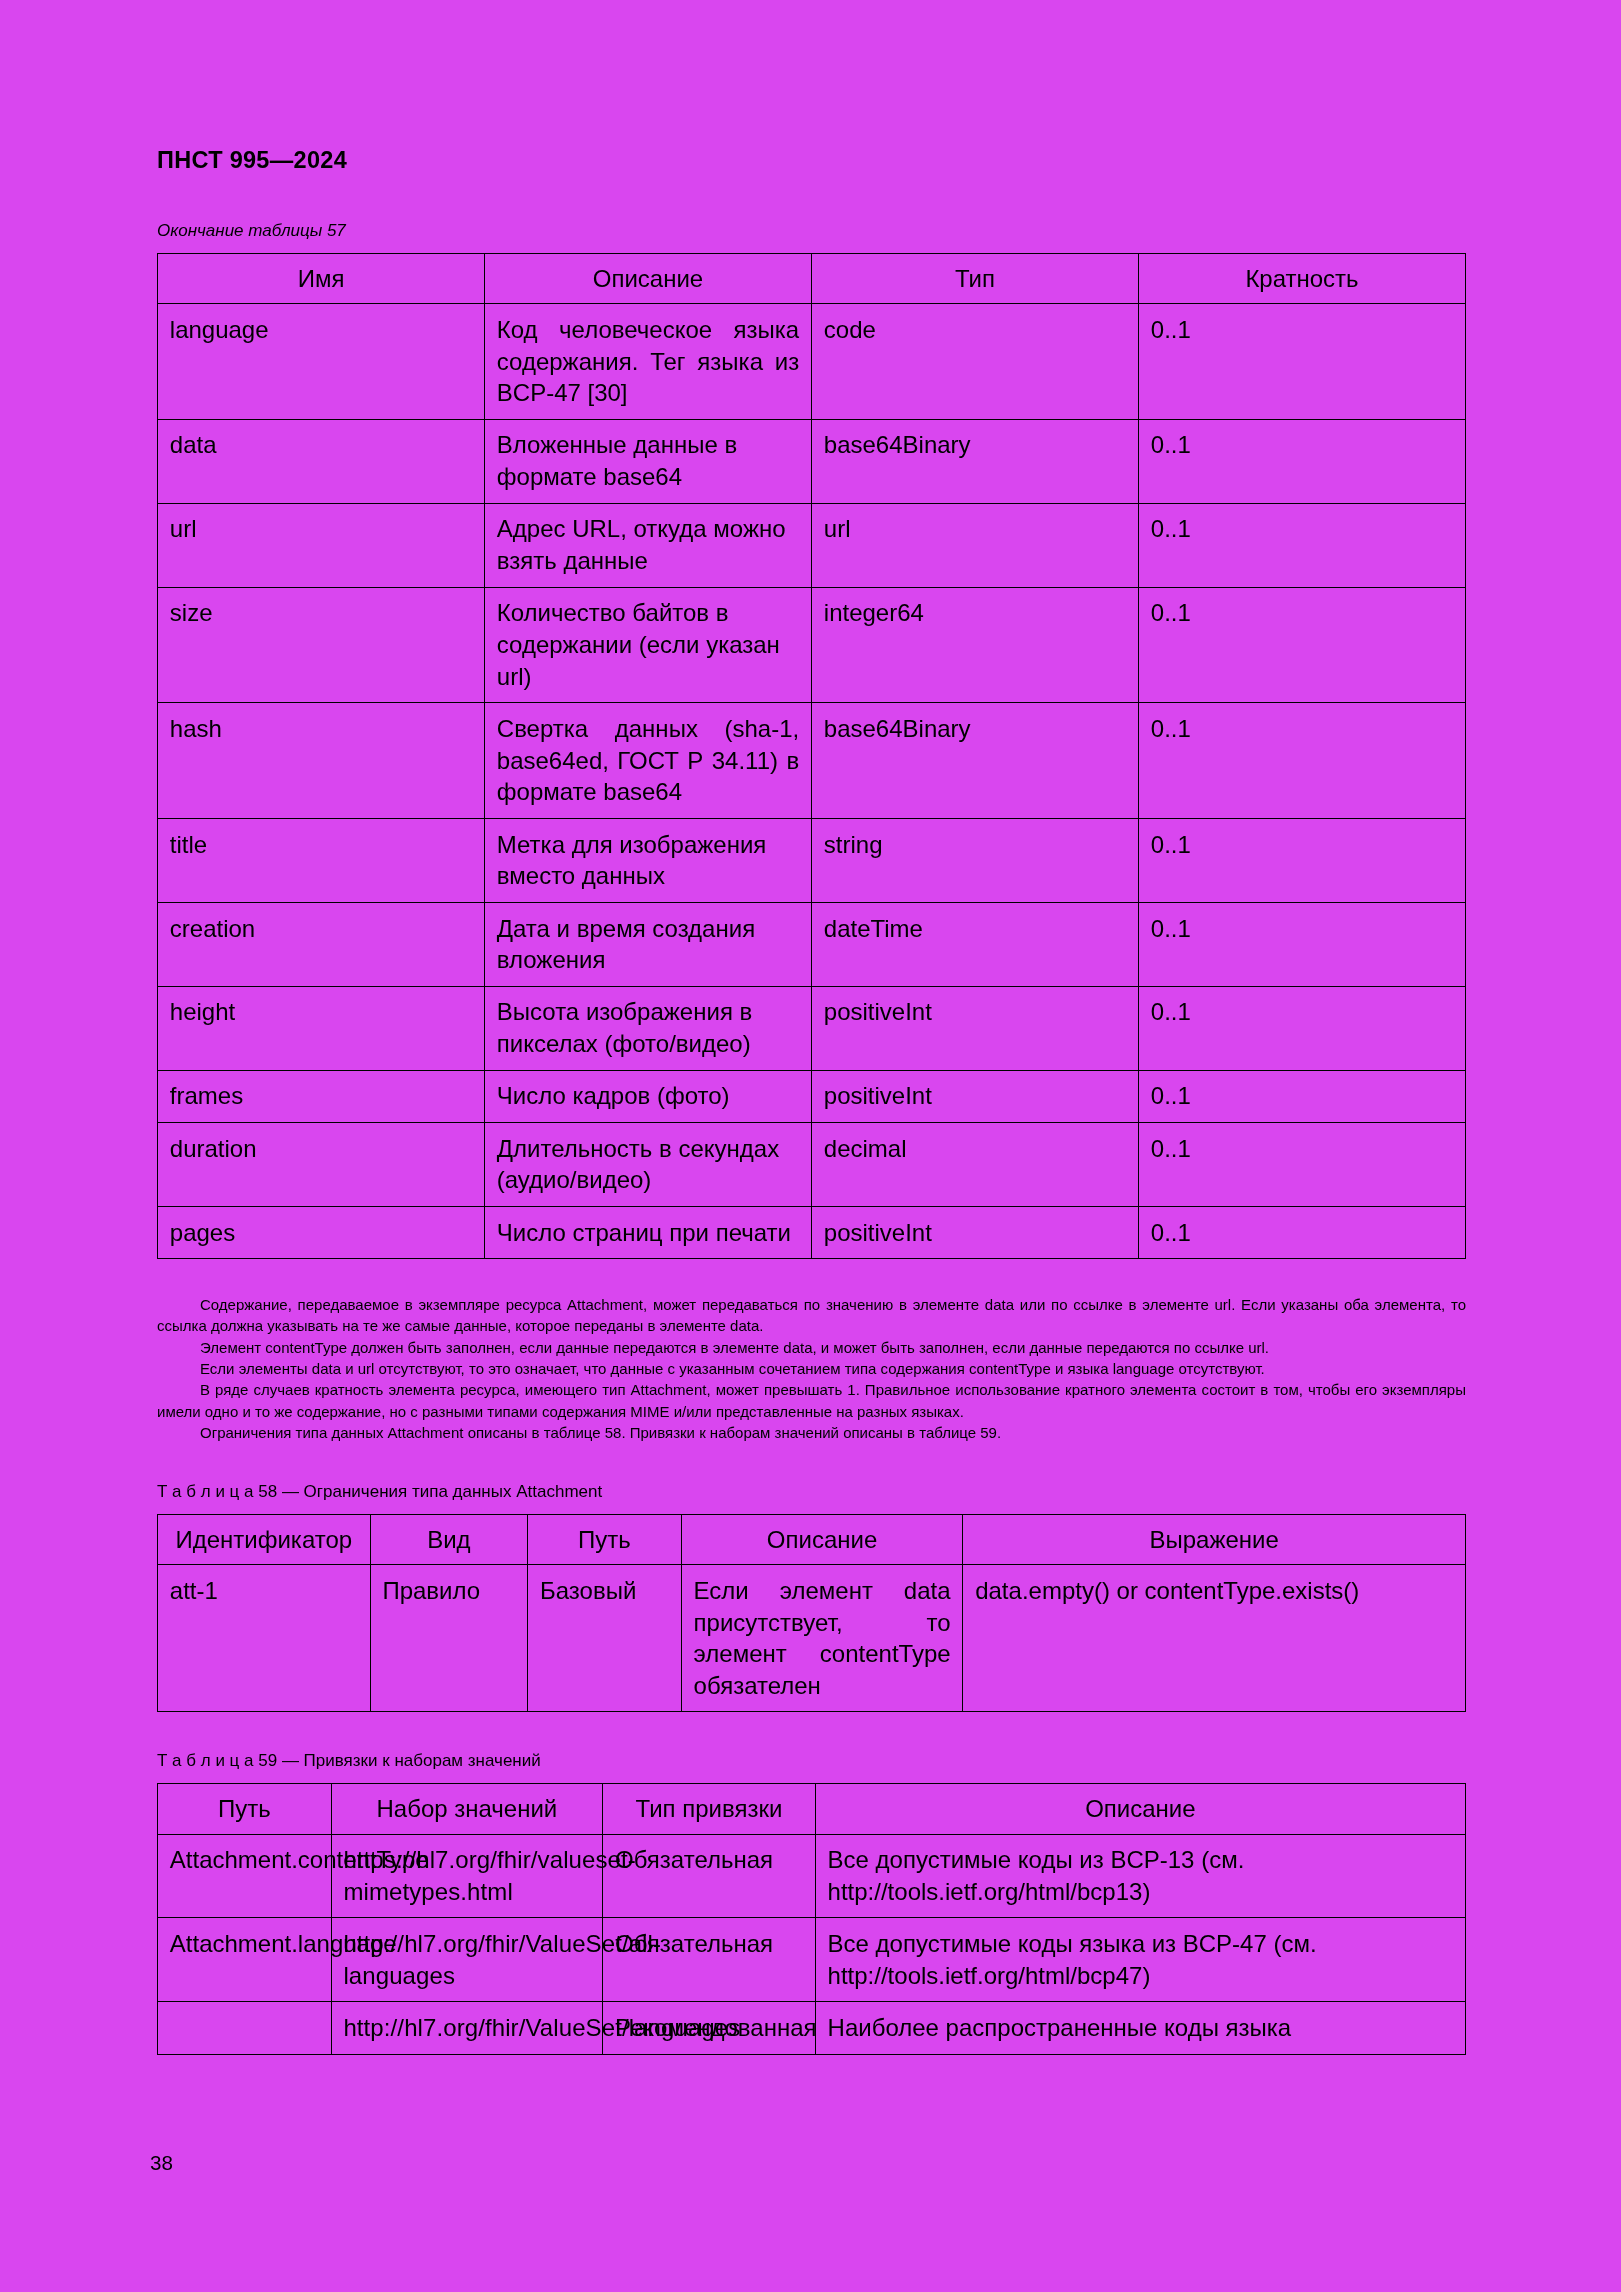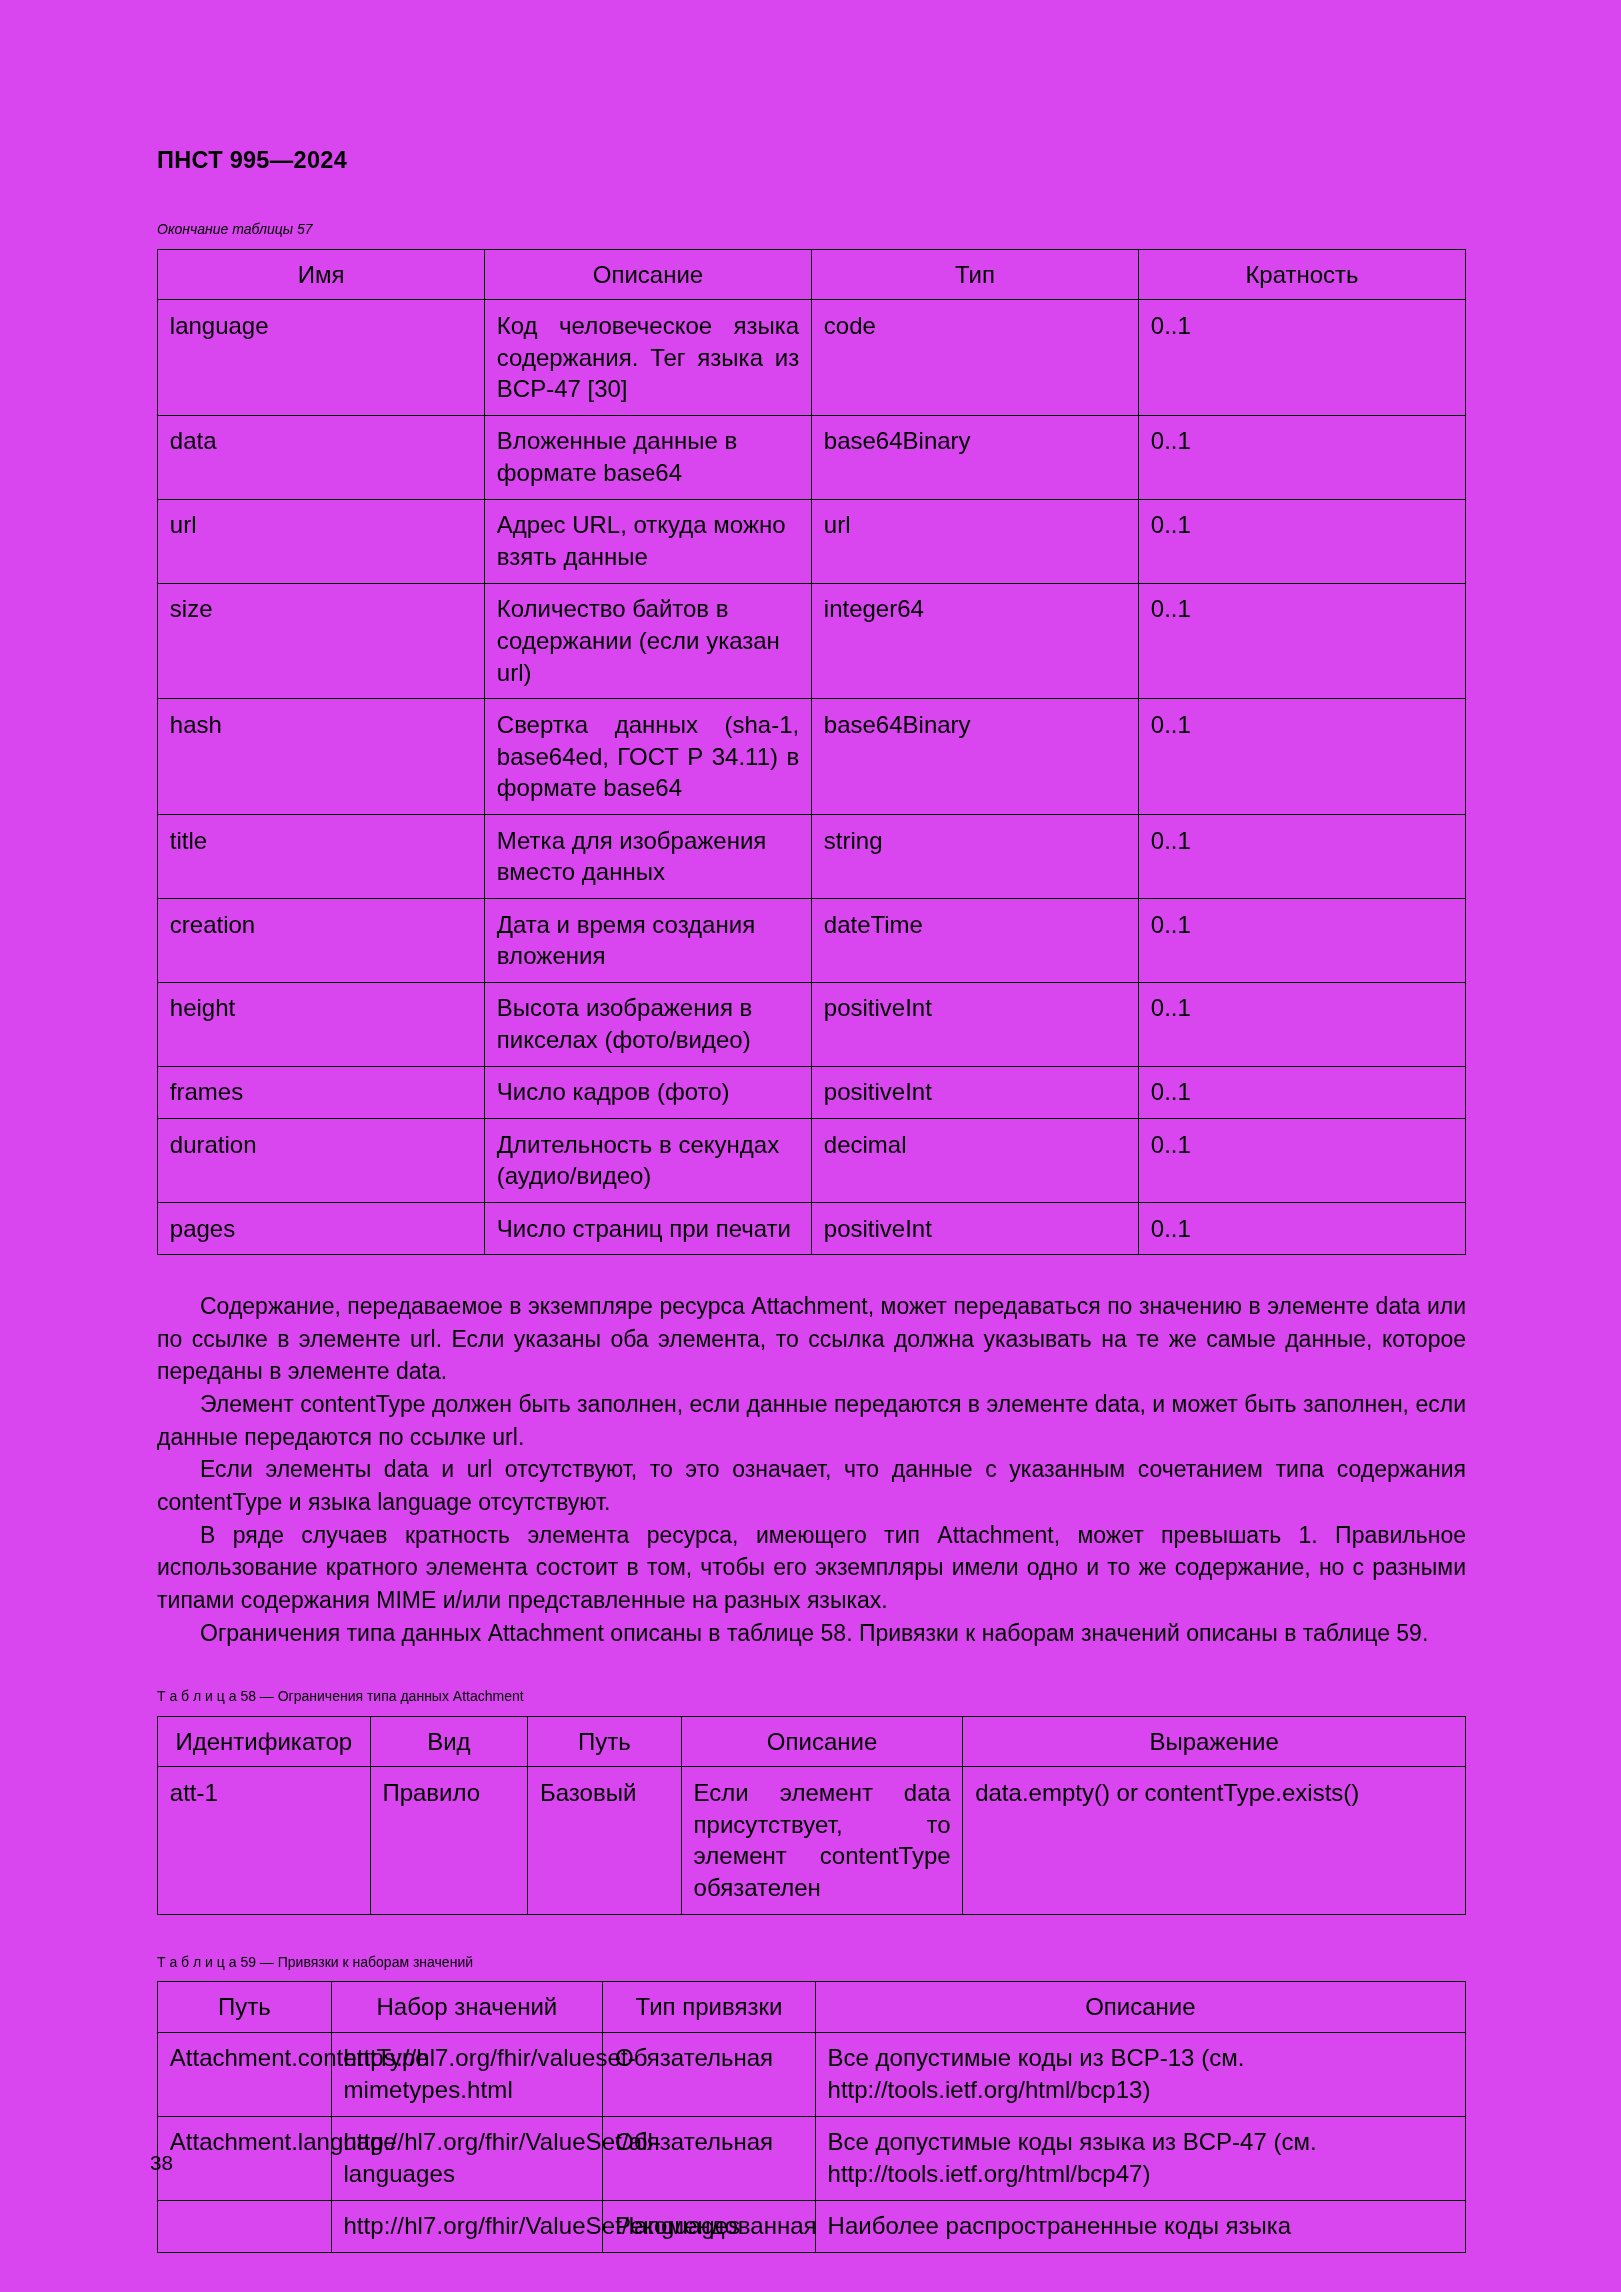--- a/index.html
+++ b/index.html
@@ -27,21 +27,21 @@
     top: 147px;
     width: 1309px;
   }
   .doc-header {
     font-size: 23.5px;
     font-weight: bold;
     letter-spacing: 0.3px;
     margin: 0 0 47px 0;
   }
   .table-caption {
-    font-size: 14px;
+    font-size: 17px;
     font-style: italic;
     margin: 0 0 11.8px 0;
   }
   .table-caption.normal {
     font-style: normal;
   }
   table {
     border-collapse: collapse;
     width: 100%;
     table-layout: fixed;
@@ -61,21 +61,21 @@
   }
   .t57 td.c-name { width: 149px; }
   .t57 td.c-desc { width: 446px; }
   .t57 td.c-type { width: 176px; }
   .t57 td.c-card { width: 118px; }
   .just {
     text-align: justify;
     text-justify: inter-word;
   }
   .body-text {
-    font-size: 23px;
+    font-size: 15px;
     line-height: 1.42;
     margin: 35px 0 0 0;
     text-align: justify;
   }
   .body-text p {
     margin: 0;
     text-indent: 43px;
   }
   .gap-before { margin-top: 39px; }
   .t58 { margin-bottom: 0; }

